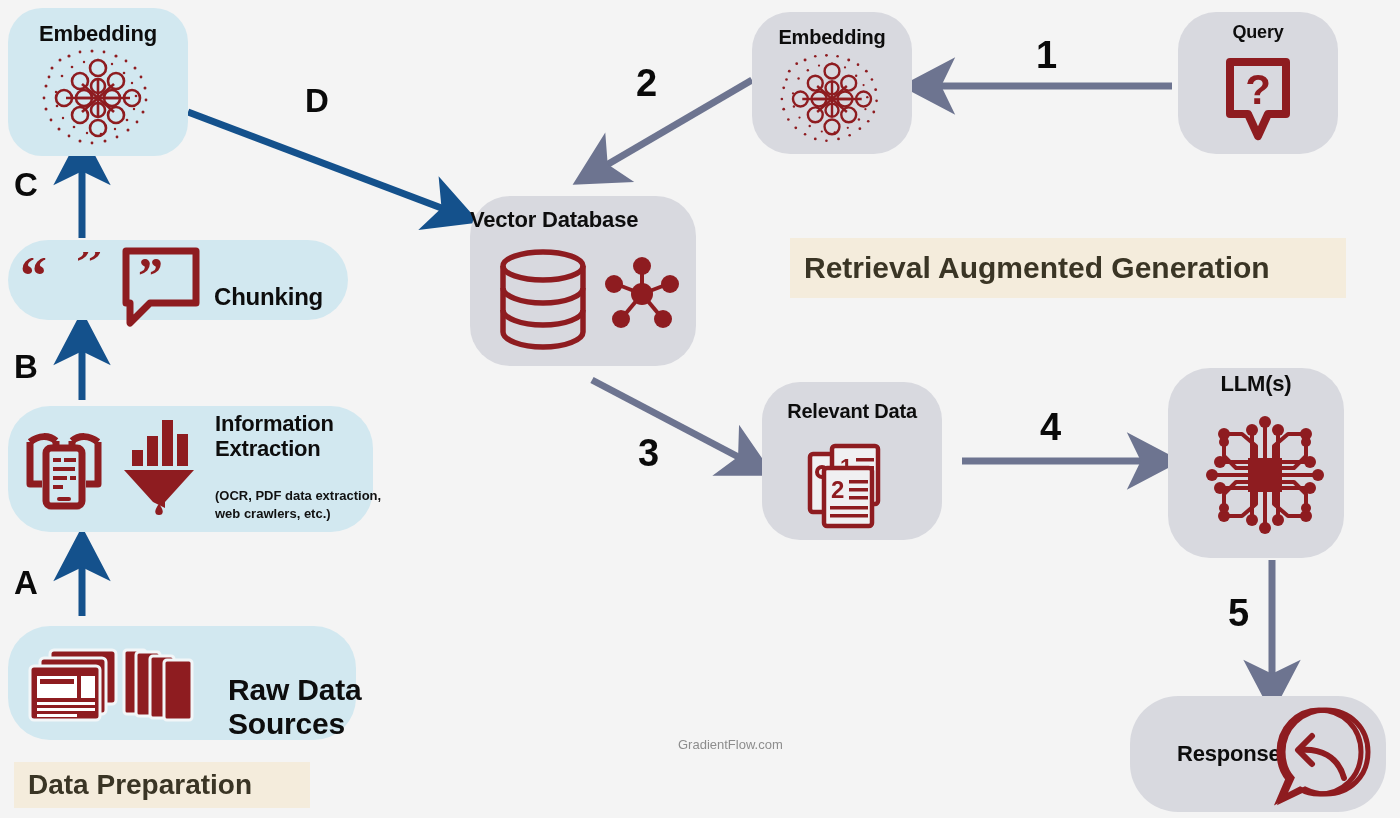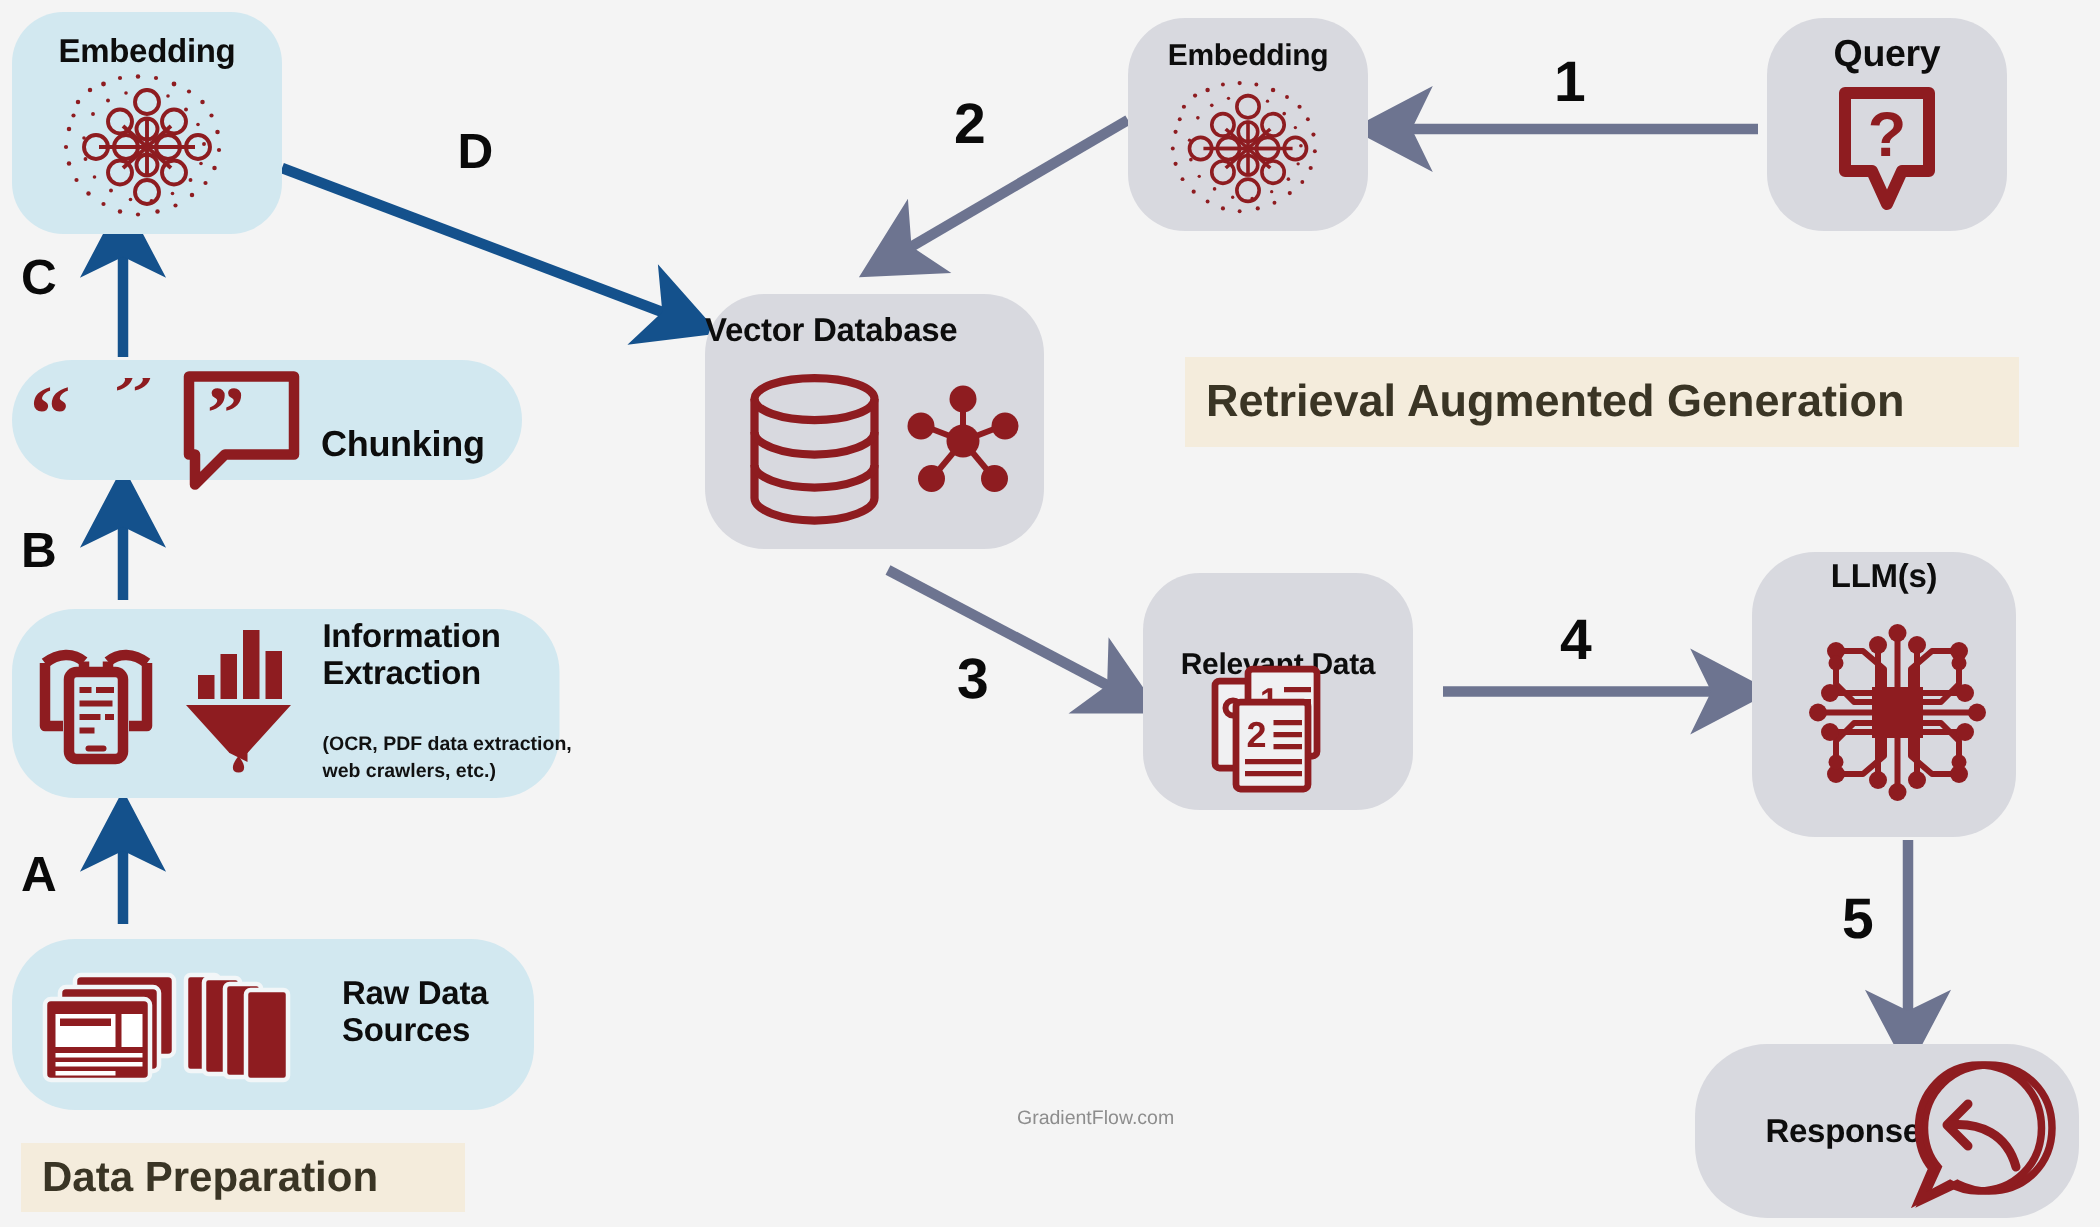--- a/index.html
+++ b/index.html
@@ -285,21 +285,21 @@
   <div class="icon-abs" style="left:122px; top:648px; width:76px; height:74px;">
     <svg viewBox="0 0 76 74" width="76" height="74">
       <g fill="#8e1c20" stroke="#f2f6f8" stroke-width="3">
         <rect x="2" y="2" width="22" height="64" rx="3"></rect>
         <rect x="14" y="4" width="24" height="64" rx="3"></rect>
         <rect x="28" y="8" width="24" height="62" rx="3"></rect>
         <rect x="42" y="12" width="28" height="60" rx="3"></rect>
       </g>
     </svg>
   </div>
-  <div class="node-title" style="left:228px; top:650px; font-size:22px;">Raw Data
+  <div class="node-title" style="left:228px; top:673px; font-size:30px;">Raw Data
 Sources</div>
 
   <div class="banner" style="left:14px; top:762px; width:296px; height:46px; padding-left:14px; font-size:28px;">
     <span>Data Preparation</span>
   </div>
 
   <div class="node box-gray" style="left:470px; top:196px; width:226px; height:170px; border-radius:40px;"></div>
   <div class="node-title" style="left:470px; top:208px; width:226px; text-align:left; font-size:22px;">Vector Database</div>
   <div class="icon-abs" style="left:497px; top:248px; width:92px; height:104px;">
     <svg viewBox="0 0 92 104" width="92" height="104">
@@ -401,34 +401,34 @@
           <circle cx="70" cy="50" r="8"></circle>
         <circle cx="56" cy="38" r="7"></circle>
           <circle cx="56" cy="62" r="7"></circle>
       </g>
     </svg>
   </div>
 
   <div class="step-label" style="left:1036px; top:36px;">1</div>
 
   <div class="node box-gray" style="left:1178px; top:12px; width:160px; height:142px; border-radius:38px;"></div>
-  <div class="node-title" style="left:1178px; top:22px; width:160px; text-align:center; font-size:25px;">Query</div>
+  <div class="node-title" style="left:1178px; top:22px; width:160px; text-align:center; font-size:18px;">Query</div>
   <div class="icon-abs" style="left:1222px; top:56px; width:72px; height:92px;">
     <svg viewBox="0 0 72 92" width="72" height="92">
       <path d="M8,6 H64 V58 H46 L36,80 L26,58 H8 Z" fill="none" stroke="#8e1c20" stroke-width="8" stroke-linejoin="round"></path>
       <text x="36" y="48" text-anchor="middle" font-family="Liberation Sans, sans-serif" font-size="42" font-weight="bold" fill="#8e1c20">?</text>
     </svg>
   </div>
 
   <div class="banner" style="left:790px; top:238px; width:556px; height:60px; padding-left:14px; font-size:30px;">
     <span>Retrieval Augmented Generation</span>
   </div>
 
   <div class="node box-gray" style="left:762px; top:382px; width:180px; height:158px; border-radius:38px;"></div>
-  <div class="node-title" style="left:762px; top:400px; width:180px; text-align:center; font-size:20px;margin-top:32px;">Relevant Data</div>
+  <div class="node-title" style="left:762px; top:400px; width:180px; text-align:center; font-size:20px;">Relevant Data</div>
   <div class="icon-abs" style="left:806px; top:442px; width:92px; height:88px;">
     <svg viewBox="0 0 92 88" width="92" height="88">
       <g fill="#f0f0f2" stroke="#8e1c20" stroke-width="4.5">
         <rect x="4" y="12" width="46" height="58" rx="3"></rect>
       </g>
       <g fill="#8e1c20">
         <circle cx="16" cy="30" r="5" fill="none" stroke="#8e1c20" stroke-width="4"></circle>
       </g>
       <g fill="#f0f0f2" stroke="#8e1c20" stroke-width="4.5">
         <rect x="26" y="4" width="46" height="58" rx="3"></rect>

